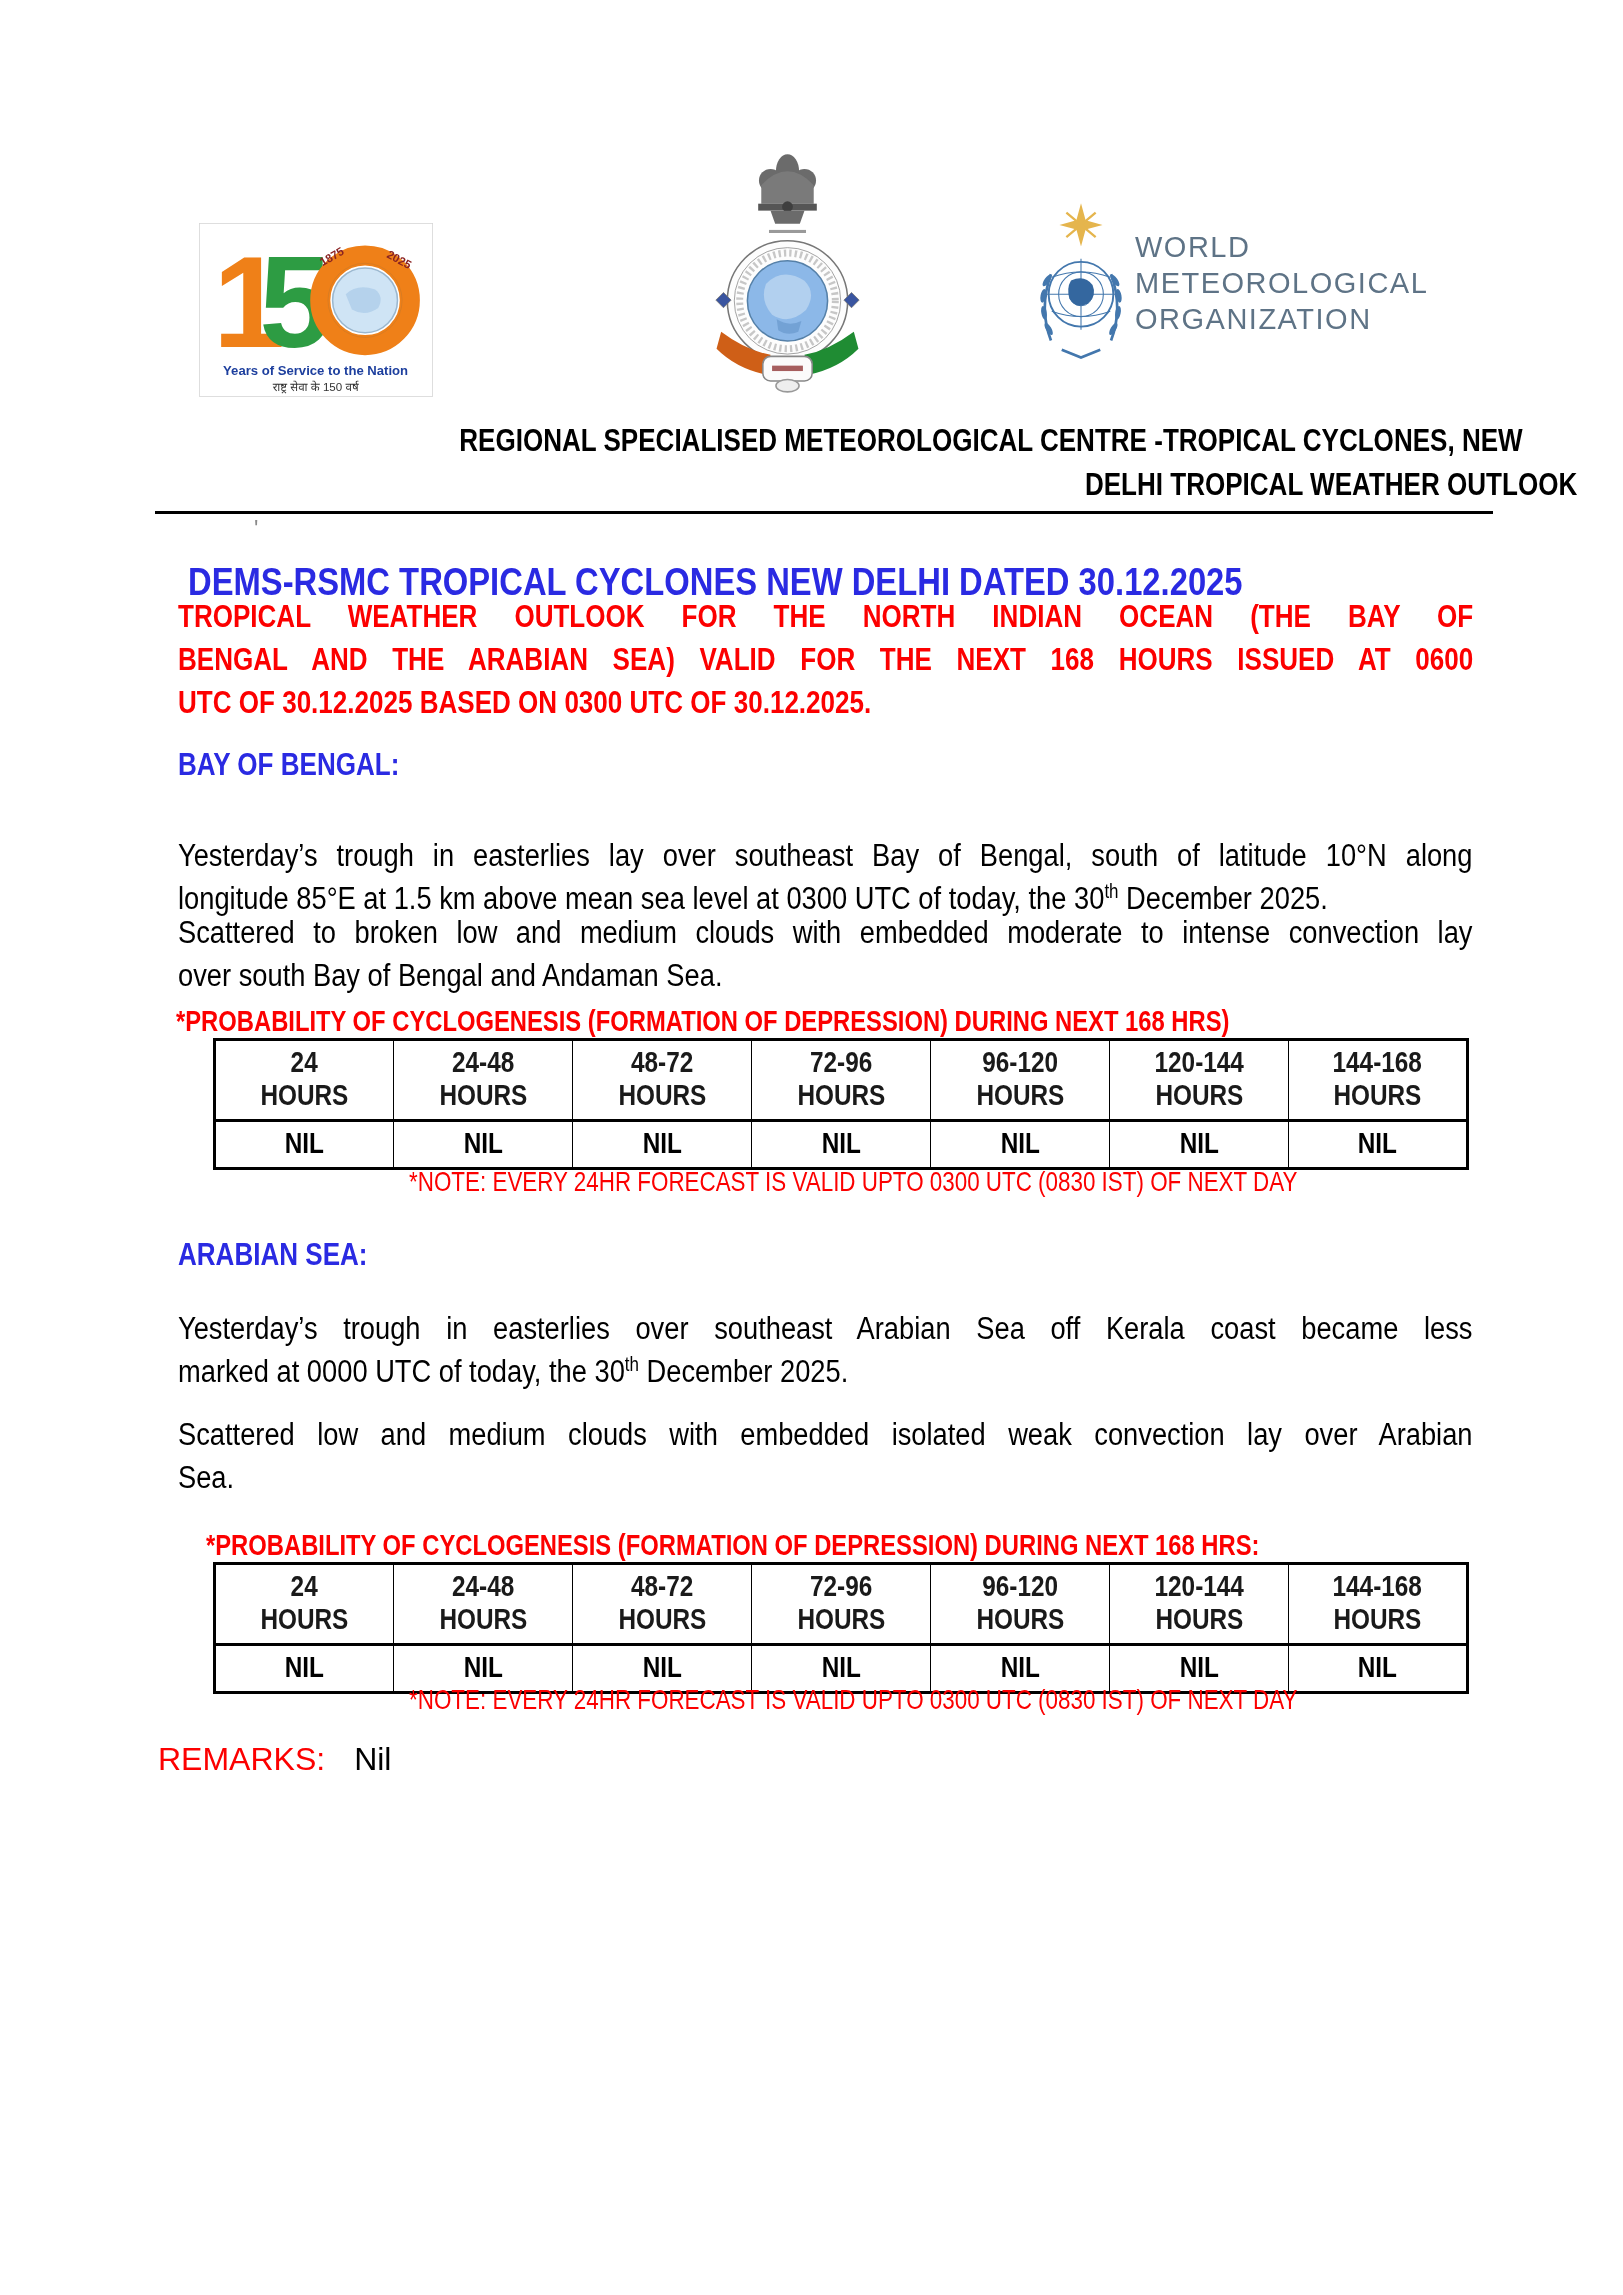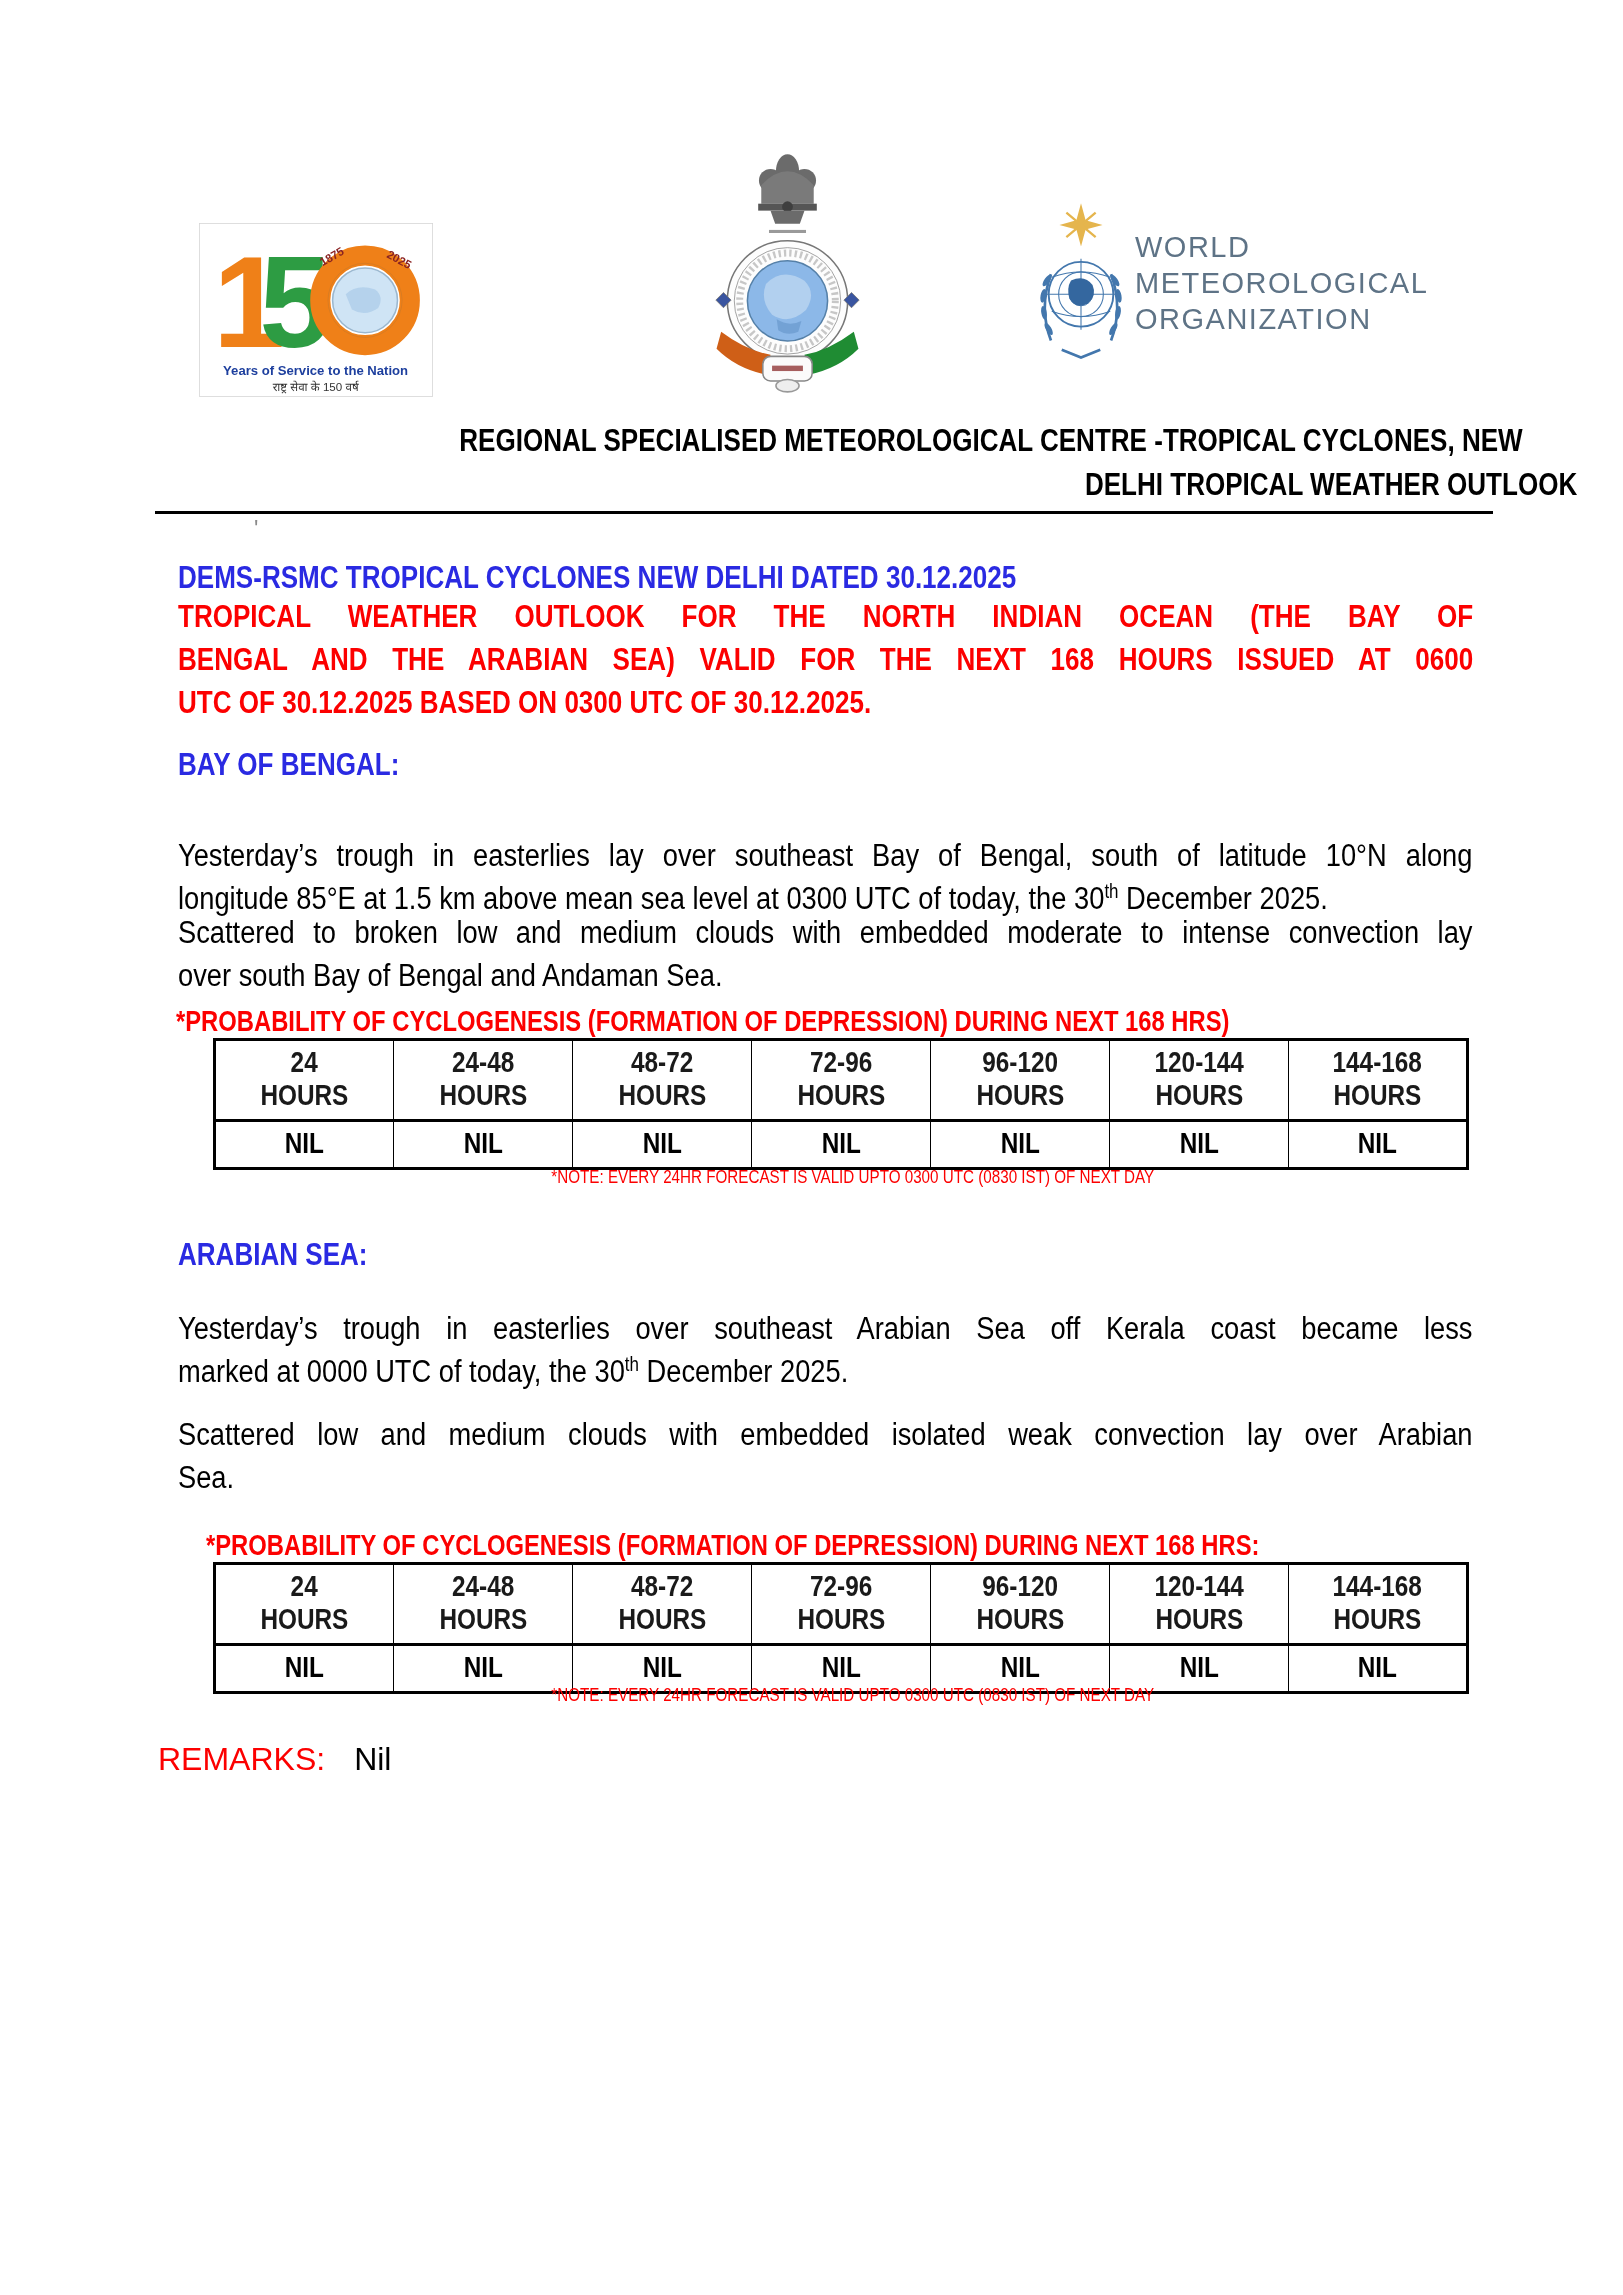--- a/index.html
+++ b/index.html
@@ -14,21 +14,21 @@
   .condL { display:inline-block; transform:scaleX(0.84); transform-origin:0 50%; white-space:nowrap; }
   .condC { display:inline-block; transform:scaleX(0.84); transform-origin:50% 50%; white-space:nowrap; }
   .cond80L { display:inline-block; transform:scaleX(0.82); transform-origin:0 50%; white-space:nowrap; }
   .cond80C { display:inline-block; transform:scaleX(0.80); transform-origin:50% 50%; white-space:nowrap; }
 
   .title-block { left:0; top:419px; width:1624px; text-align:right;
                  font-size:31px; font-weight:bold; line-height:44px; color:#000; }
   .rule { left:155px; top:511px; width:1338px; height:3.1px; background:#000; }
   .tick { left:254px; top:516px; font-size:23px; color:#8a8a8a; }
 
-  .dems { left:178px; top:560px; font-size:31px; font-weight:bold; color:#2a2ae2; }
+  .dems { left:188px; top:560px; font-size:39px; font-weight:bold; color:#2a2ae2; }
 
   .outlook-wrap { left:178px; top:595px; width:1295px; }
   .outlook-inner { width:1542px; transform:scaleX(0.84); transform-origin:0 0;
                    font-size:31px; font-weight:bold; color:#fc0000; line-height:43px; }
   .jline { text-align:justify; text-align-last:justify; text-justify:inter-word; }
 
   .sec-head { font-size:31px; font-weight:bold; color:#2a2ae2; }
   .bob-head { left:178px; top:747px; }
   .as-head  { left:178px; top:1237px; }
 
@@ -47,21 +47,21 @@
 
   .ptable { border-collapse:collapse; width:1256px; table-layout:fixed;
             border:3.1px solid #000; background:#fff; }
   .ptable th { border:1.5px solid #000; border-bottom:3.9px solid #000; padding:4.6px 0 7.7px; }
   .ptable td { border:1.5px solid #000; padding:3.9px 0 7px; }
   .ptable .hline { font-size:29px; font-weight:bold; line-height:33px; text-align:center; color:#1a1a1a; }
   .ptable .vline { font-size:29px; font-weight:bold; line-height:34px; text-align:center; color:#000; }
   .t1 { left:213px; top:1038px; }
   .t2 { left:213px; top:1562px; }
 
-  .note { width:1280px; text-align:center; font-size:19px; color:#fc0000; }
+  .note { width:1280px; text-align:center; font-size:28px; color:#fc0000; }
   .note1 { left:213px; top:1166px; }
   .note2 { left:213px; top:1684px; }
 
   .remarks { left:158px; top:1741px; font-size:32px; }
   .remarks .lab { color:#fc0000; font-weight:normal; }
   .remarks .val { color:#000; margin-left:29px; }
 
   
   .logo150 { left:199px; top:223px; }
   .logoimd { left:715px; top:137px; }

